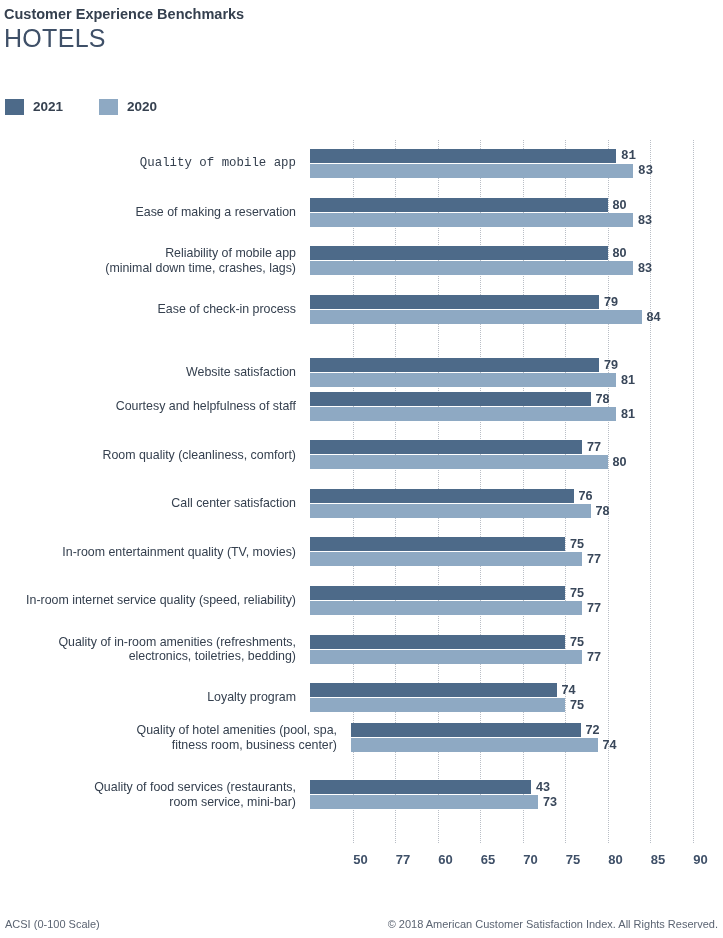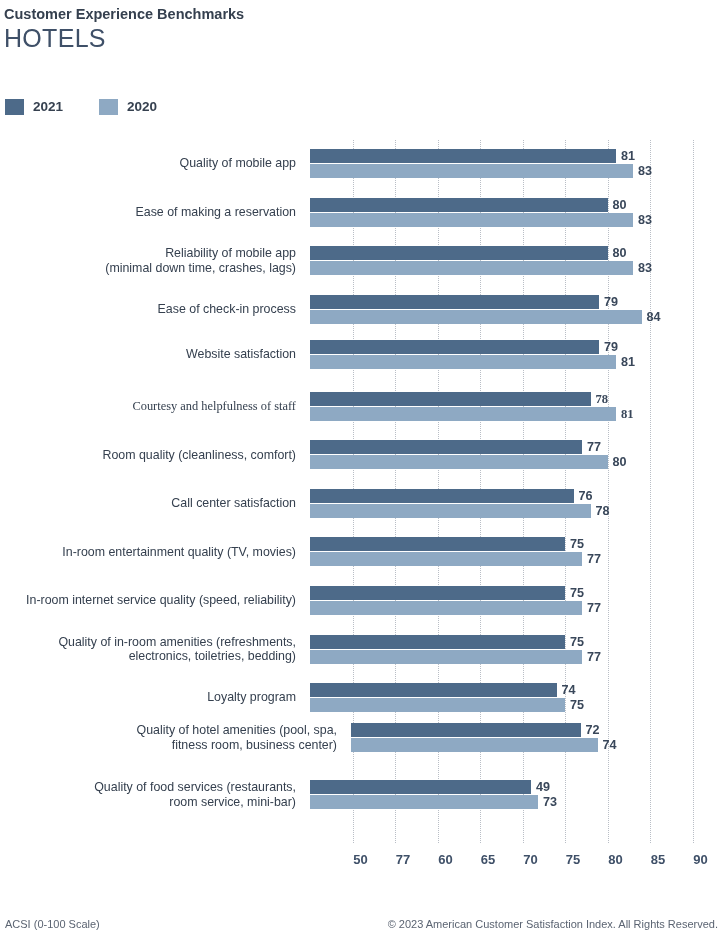--- a/index.html
+++ b/index.html
@@ -195,21 +195,21 @@
       <div class="gridline" style="left: 395px;"></div>
       <div class="gridline" style="left: 437.5px;"></div>
       <div class="gridline" style="left: 480px;"></div>
       <div class="gridline" style="left: 522.5px;"></div>
       <div class="gridline" style="left: 565px;"></div>
       <div class="gridline" style="left: 607.5px;"></div>
       <div class="gridline" style="left: 650px;"></div>
       <div class="gridline" style="left: 692.5px;"></div>
     </div>
   <div id="plot">
-      <div class="bar-group" style="top: 149px; height: 29px;">
+      <div class="bar-group" style="top: 149px; height: 29px; font-family: Liberation Mono, monospace;">
         <div class="cat-label" style="top: 7.25px;">
           <div>Quality of mobile app</div>
         </div>
         <div class="bar-row" style="top: 0px; width: 306px;">
           <div class="bar" style="background: rgb(77, 106, 137); width: 100%;"></div>
           <span class="bar-value" style="left: 100%;">81</span>
         </div>
         <div class="bar-row" style="top: 15px; width: 323px;">
           <div class="bar" style="background: rgb(142, 169, 195); width: 100%;"></div>
           <span class="bar-value" style="left: 100%;">83</span>
@@ -248,34 +248,34 @@
         </div>
         <div class="bar-row" style="top: 0px; width: 289px;">
           <div class="bar" style="background: rgb(77, 106, 137); width: 100%;"></div>
           <span class="bar-value" style="left: 100%;">79</span>
         </div>
         <div class="bar-row" style="top: 15px; width: 331.5px;">
           <div class="bar" style="background: rgb(142, 169, 195); width: 100%;"></div>
           <span class="bar-value" style="left: 100%;">84</span>
         </div>
       </div>
-      <div class="bar-group" style="top: 340px; height: 29px; text-decoration: underline;">
+      <div class="bar-group" style="top: 358px; height: 29px; text-decoration: underline;">
         <div class="cat-label" style="top: 7.25px;">
           <div>Website satisfaction</div>
         </div>
         <div class="bar-row" style="top: 0px; width: 289px;">
           <div class="bar" style="background: rgb(77, 106, 137); width: 100%;"></div>
           <span class="bar-value" style="left: 100%;">79</span>
         </div>
         <div class="bar-row" style="top: 15px; width: 306px;">
           <div class="bar" style="background: rgb(142, 169, 195); width: 100%;"></div>
           <span class="bar-value" style="left: 100%;">81</span>
         </div>
       </div>
-      <div class="bar-group" style="top: 391.75px; height: 29px; font-family: Liberation Serif, serif;">
+      <div class="bar-group" style="top: 391.75px; height: 29px;">
         <div class="cat-label" style="top: 7.25px;">
           <div>Courtesy and helpfulness of staff</div>
         </div>
         <div class="bar-row" style="top: 0px; width: 280.5px;">
           <div class="bar" style="background: rgb(77, 106, 137); width: 100%;"></div>
           <span class="bar-value" style="left: 100%;">78</span>
         </div>
         <div class="bar-row" style="top: 15px; width: 306px;">
           <div class="bar" style="background: rgb(142, 169, 195); width: 100%;"></div>
           <span class="bar-value" style="left: 100%;">81</span>
@@ -374,21 +374,21 @@
           <span class="bar-value" style="left: 100%;">74</span>
         </div>
       </div>
       <div class="bar-group" style="top: 780.15px; height: 29px;">
         <div class="cat-label" style="top: 0px;">
           <div>Quality of food services (restaurants,</div>
           <div>room service, mini-bar)</div>
         </div>
         <div class="bar-row" style="top: 0px; width: 221px;">
           <div class="bar" style="background: rgb(77, 106, 137); width: 100%;"></div>
-          <span class="bar-value" style="left: 100%;">49</span>
+          <span class="bar-value" style="left: 100%;">43</span>
         </div>
         <div class="bar-row" style="top: 15px; width: 228px;">
           <div class="bar" style="background: rgb(142, 169, 195); width: 100%;"></div>
           <span class="bar-value" style="left: 100%;">73</span>
         </div>
       </div>
     </div>
   <div id="xaxis">
       <div class="xtick" style="left: 352.5px;">50</div>
       <div class="xtick" style="left: 395px;">77</div>
@@ -397,14 +397,14 @@
       <div class="xtick" style="left: 522.5px; text-align: right;">70</div>
       <div class="xtick" style="left: 565px;">75</div>
       <div class="xtick" style="left: 607.5px;">80</div>
       <div class="xtick" style="left: 650px;">85</div>
       <div class="xtick" style="left: 692.5px;">90</div>
     </div>
 </div>
 
 <div id="footer">
   <div id="footer-left">ACSI (0-100 Scale)</div>
-  <div id="footer-right">© 2023 American Customer Satisfaction Index. All Rights Reserved.</div>
+  <div id="footer-right">© 2018 American Customer Satisfaction Index. All Rights Reserved.</div>
 </div>
 
 </body></html>

